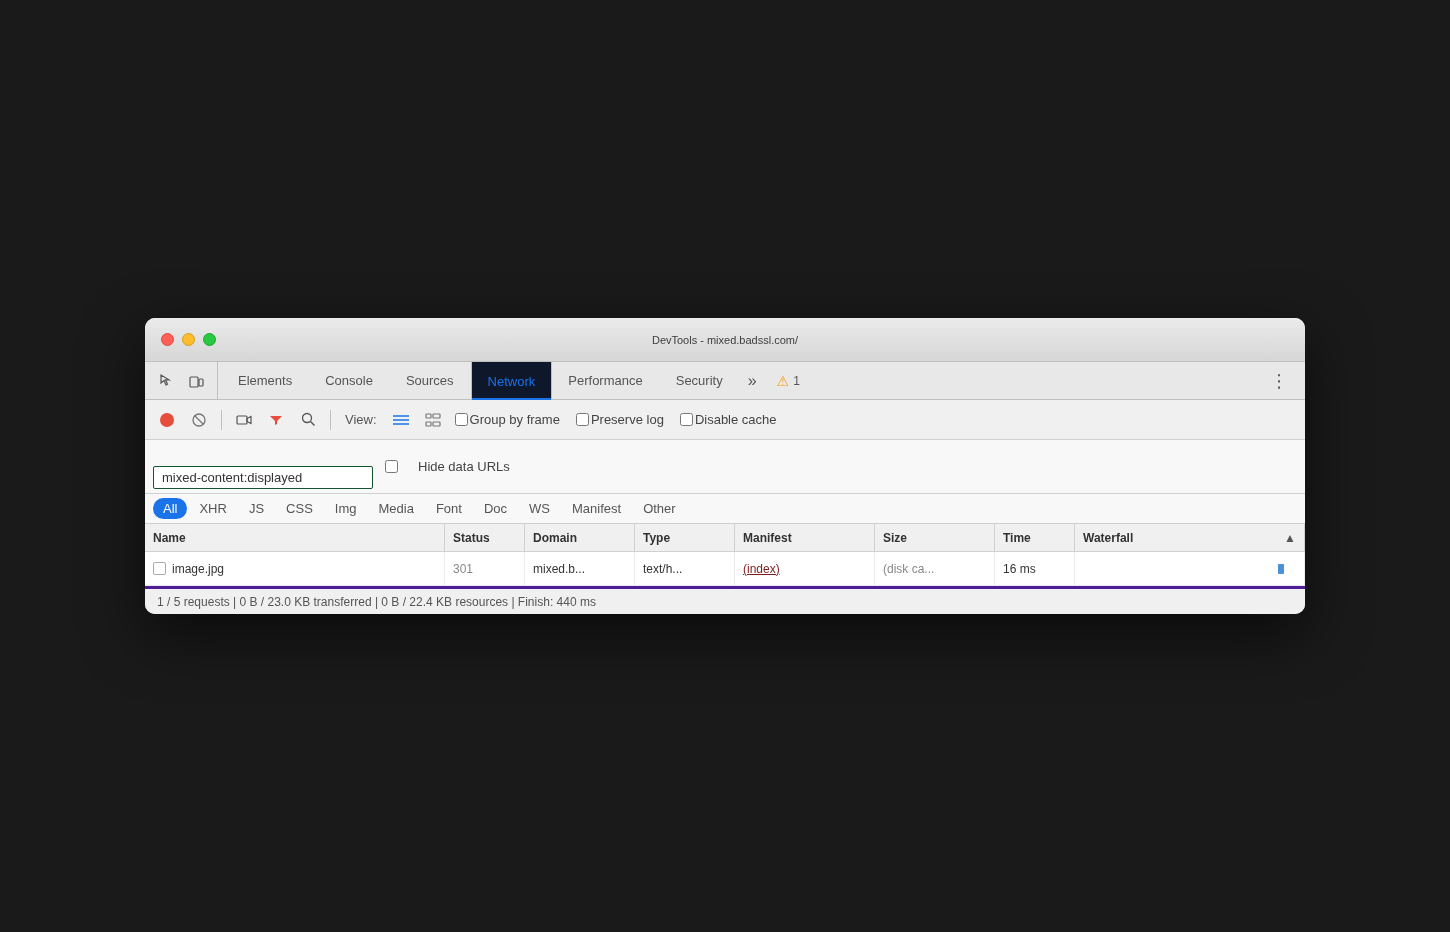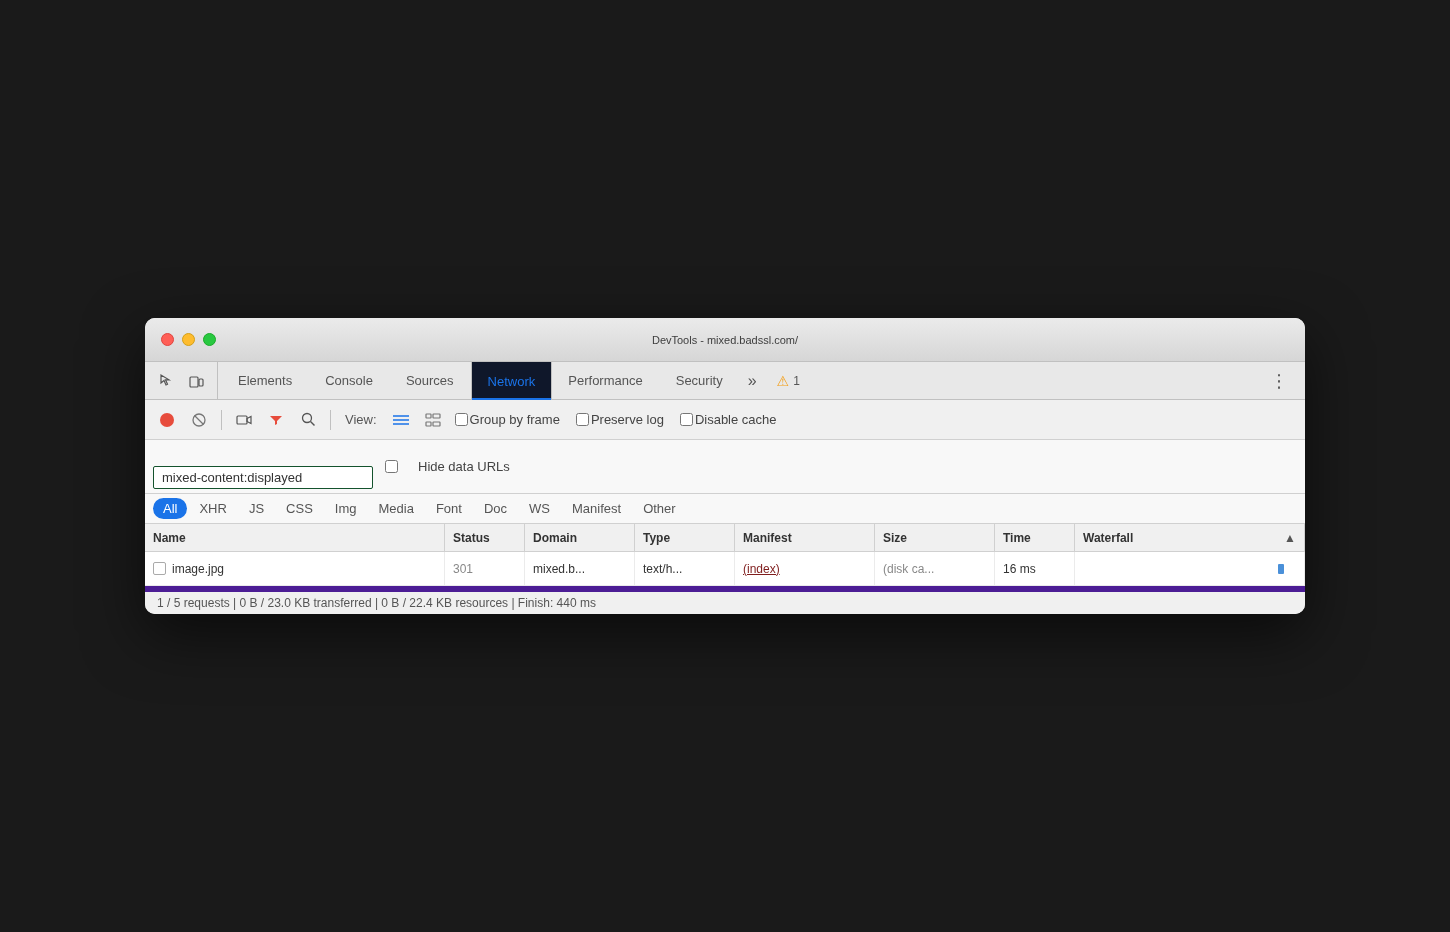--- a/index.html
+++ b/index.html
@@ -357,21 +357,21 @@
       right: 20px;
       width: 6px;
     }
     .initiator-link {
       color: #7f1d1d;
       text-decoration: underline;
     }
     
     .status-bar {
       background: #f0f0f0;
-      border-top: 6px solid #4c1d95;
+      border-top: 3px solid #4c1d95;
       height: 28px;
       display: flex;
       align-items: center;
       padding: 0 12px;
       font-size: 12px;
       color: #555;
       flex-shrink: 0;
     }
   </style>
 </head>

